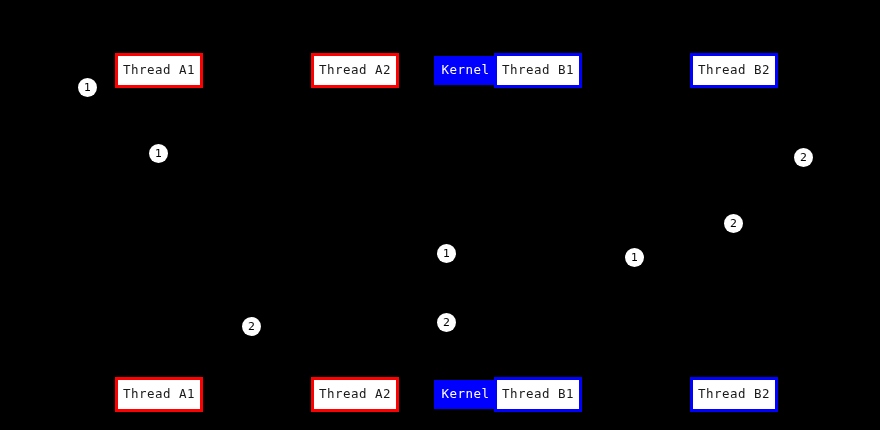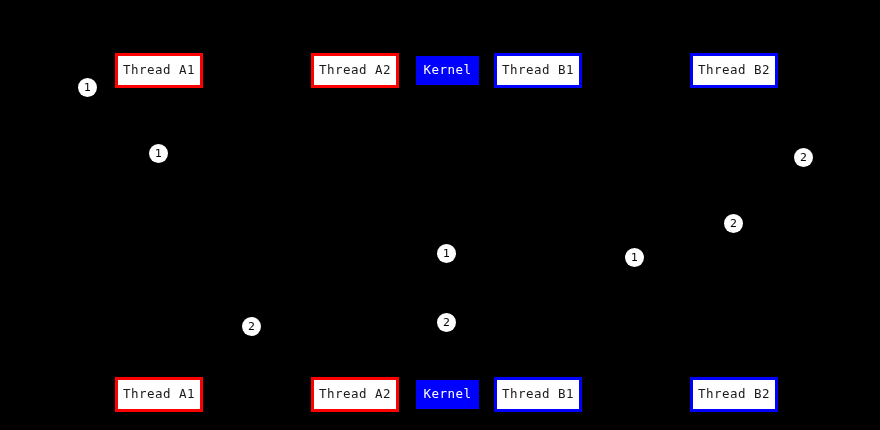--- a/index.html
+++ b/index.html
@@ -40,20 +40,21 @@
   }
   .node.outlined {
     background: #ffffff;
     color: #1a1a1a;
     border-width: 3px;
     border-style: solid;
   }
   .node.filled {
     color: #ffffff;
     border: none;
+    margin-left: 18px;
   }
   .badge {
     position: absolute;
     box-sizing: border-box;
     width: 19px;
     height: 19px;
     border-radius: 50%;
     background: #ffffff;
     color: #000000;
     display: flex;

